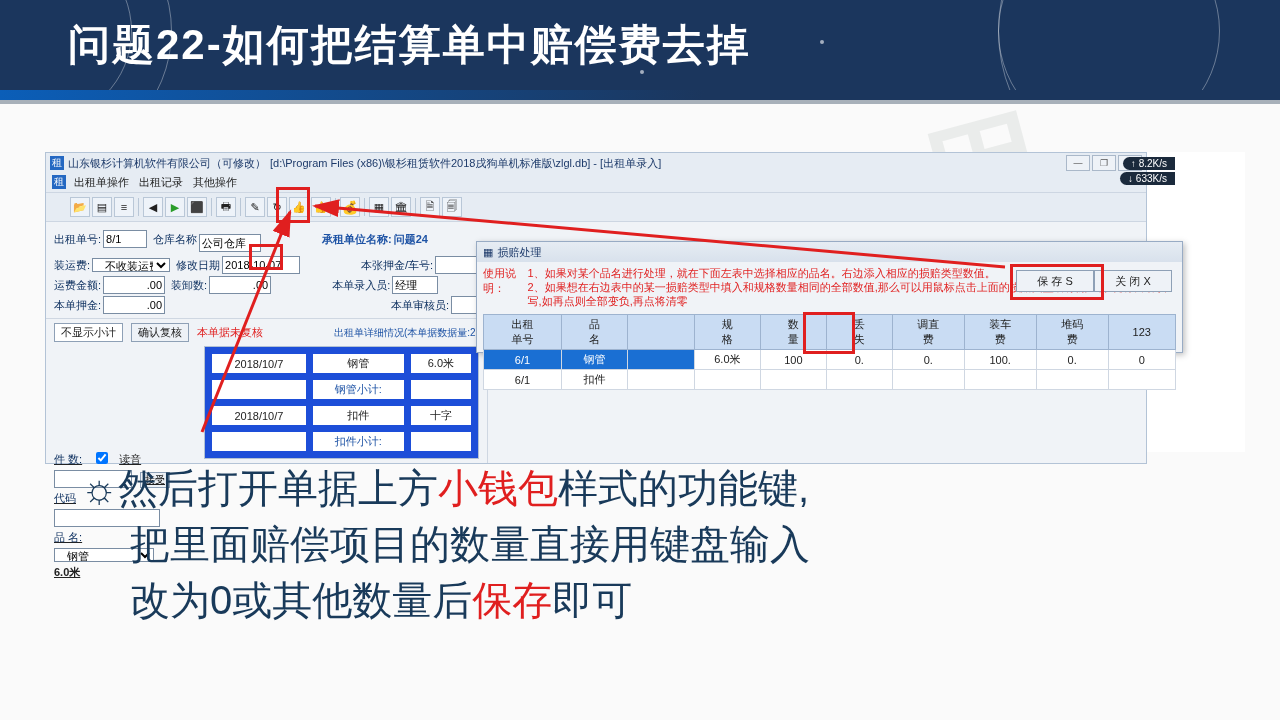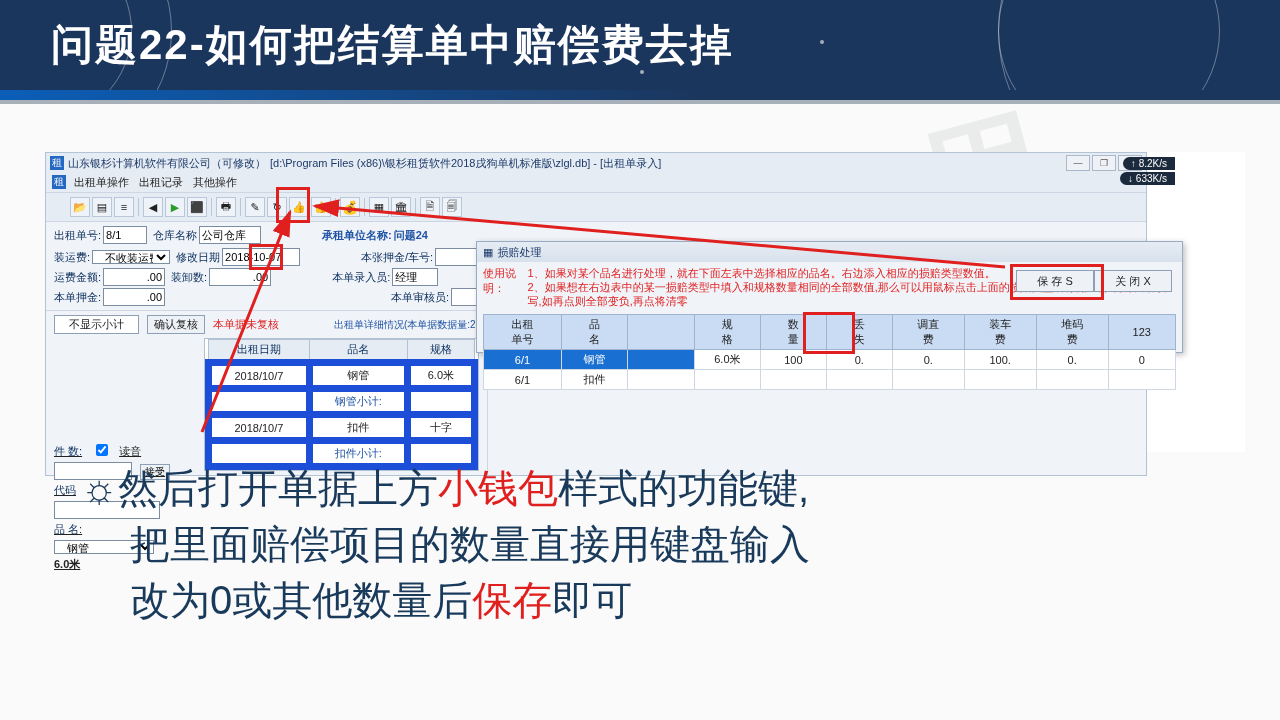--- a/index.html
+++ b/index.html
@@ -1,16 +1,16 @@
 <!DOCTYPE html>
 <html><head>
 <meta charset="utf-8">
 <style>
   body { margin:0; width:1280px; height:720px; font-family:"Microsoft YaHei","SimSun",Arial,sans-serif; background:#fafafa; overflow:hidden; position:relative;}
-  .slide-header { position:relative; height:90px; background:#1b365d; display:flex; align-items:center; padding-left:51px;}
+  .slide-header { position:relative; height:90px; background:#1b365d; display:flex; align-items:center; padding-left:68px;}
   .slide-title { color:#fff; font-size:42px; font-weight:bold; letter-spacing:2px;}
   .header-decor { position:absolute; left:0; top:0; width:100%; height:90px; overflow:hidden; pointer-events:none;}
   .circle-w { position:absolute; border:1px solid rgba(255,255,255,.35); border-radius:50%;}
   .dot-w { position:absolute; width:4px; height:4px; border-radius:50%; background:rgba(255,255,255,.6);}
   .grad-bar { height:10px; background:linear-gradient(to right,#0b5eb8 0%,#1b365d 55%,#1b365d 100%);}
   .under-bar { height:4px; background:#a7b0b9;}
   .screenshot-area { position:absolute; left:45px; top:152px; width:1200px; height:300px; background:#fff;}
   .app-window { width:1100px; border:1px solid #b3c3d6; background:#f0f3f7; font-size:11px; color:#222; position:relative;}
   .titlebar { display:flex; align-items:center; height:20px; background:#e6ecf3; padding:0 4px; gap:4px;}
   .title-icon { width:14px; height:14px; background:#2468c2; color:#fff; font-size:10px; display:inline-flex; align-items:center; justify-content:center;}
@@ -124,21 +124,21 @@
     </div>
 
     <div style="display:flex; flex-direction:column; position:relative;">
       <div style="display:flex; gap:6px; padding:4px 8px; flex-wrap:wrap;">
         <span class="fl">
             <span class="lbl">出租单号:</span>
             <input class="inp" style="width: 38px;" value="8/1">
           </span>
         <span class="fl">
             <span class="lbl">仓库名称</span>
-            <input class="inp" style="width: 56px;" value="公司仓库">
+            <input class="inp" style="width: 56px; margin-top: 8px;" value="公司仓库">
           </span>
         <span class="fl" style="margin-left:55px;">
             <span class="lbl lbl-b">承租单位名称:</span>
             <span class="lbl-b">问题24</span>
           </span>
       </div>
       <div style="display:flex; gap:6px; padding:0 8px 2px; flex-wrap:wrap;">
         <span class="fl">
             <span class="lbl">装运费:</span>
             <select class="sel" style="width:78px;"><option>不收装运费</option></select>
@@ -174,21 +174,21 @@
           </span>
         <span class="fl" style="margin-left:220px;">
             <span class="lbl">本单审核员:</span>
             <input class="inp" style="width: 40px;">
           </span>
       </div>
 
       <div style="display:flex; border-top:1px solid #cfd7e2;">
         <div class="left-col" style="position:relative;">
           <div style="display:flex; gap:8px; margin-bottom:4px; align-items:center;">
-            <span style="border:1px solid #8ea0b6; padding:1px 14px; background:#fff;">不显示小计</span>
+            <span style="border:1px solid #8ea0b6; padding:1px 6px; background:#fff;">不显示小计</span>
             <span style="border:1px solid #8ea0b6; padding:1px 6px; background:#eef2f7;">确认复核</span>
             <span style="color:#e01f1f;">本单据未复核</span>
             <span style="color:#1e53a5; margin-left:auto; font-size:10px;">出租单详细情况(本单据数据量:2)</span>
           </div>
 
           <div class="left-side">
             <div class="ls-row">
                 <span class="lbl">件  数:</span>
                 <input type="checkbox" class="chk" checked="" style="">
                 <span>读音</span>
@@ -210,25 +210,20 @@
                 <select class="sel" style="width:100px;"><option>钢管</option></select>
               </div>
             <div class="ls-row">
                 <span style="font-weight:bold;">6.0米</span>
               </div>
           </div>
 
           <div class="table-wrap" style="margin-left:150px;">
             <table class="tbl">
               <tbody>
-                  <tr>
-                <th>出租日期</th>
-                <th>品名</th>
-                <th>规格</th>
-              </tr>
               <tr>
                     <td>2018/10/7</td>
                     <td>钢管</td>
                     <td>6.0米</td>
                   </tr>
               <tr>
                     <td></td>
                     <td class="subtotal-b">钢管小计:</td>
                     <td></td>
                   </tr>

